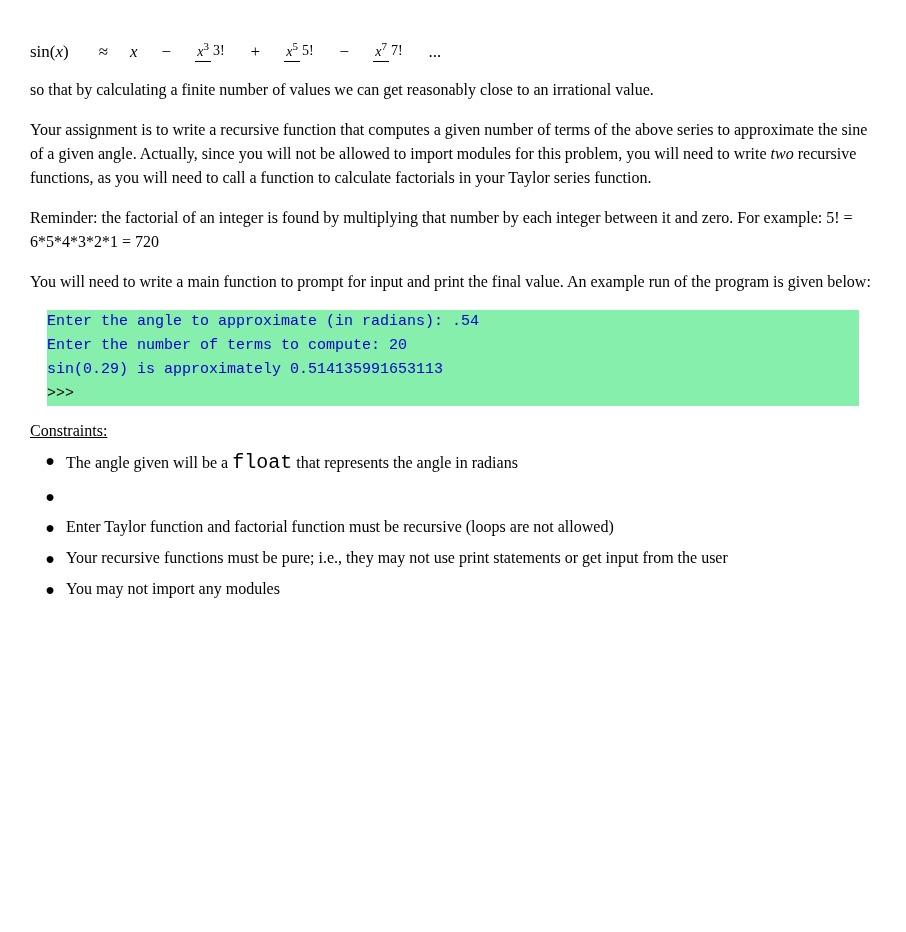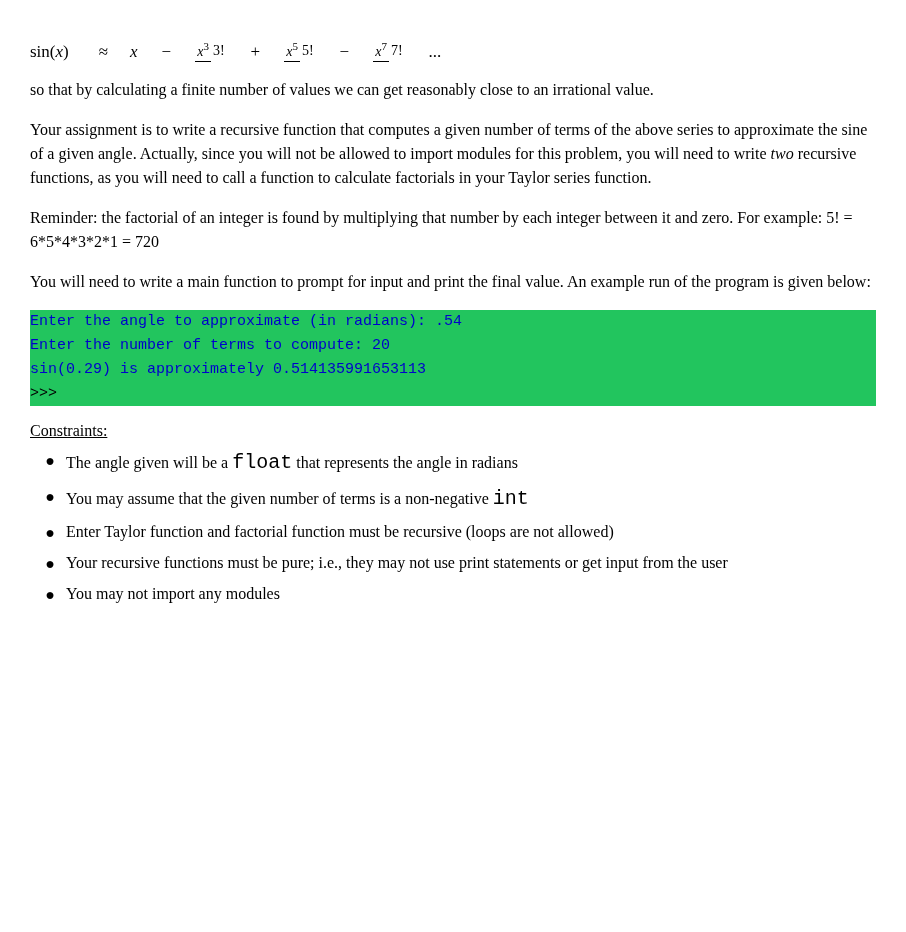--- a/index.html
+++ b/index.html
@@ -72,24 +72,24 @@
       font-size: 17px;
     }
 
     .ellipsis {
       font-size: 17px;
     }
 
     .code-block {
       font-family: 'Courier New', Courier, monospace;
       color: #0000cc;
-      background: #22c55e;
+      background: #86efac;
       font-size: 15px;
       line-height: 1.6;
-      margin: 16px 0;
+      margin: 16px 17px;
     }
 
     .code-line {
       display: block;
     }
 
     .prompt-line {
       color: #000000;
       font-family: 'Courier New', Courier, monospace;
       font-size: 15px;
@@ -201,21 +201,20 @@
 
   <div class="constraints-section">
     <div class="constraints-title">Constraints:</div>
     <ul class="constraints-list">
       <li>
         <span class="bullet">●</span>
         <span>The angle given will be a <span class="inline-code">float</span> that represents the angle in radians</span>
       </li>
       <li>
         <span class="bullet">●</span>
-        <span>You may assume that the given number of terms is a non-negative <span class="inline-code">int</span></span>
       </li>
       <li>
         <span class="bullet">●</span>
         <span>Enter Taylor function and factorial function must be recursive (loops are not allowed)</span>
       </li>
       <li>
         <span class="bullet">●</span>
         <span>Your recursive functions must be pure; i.e., they may not use print statements or get input from the user</span>
       </li>
       <li>

